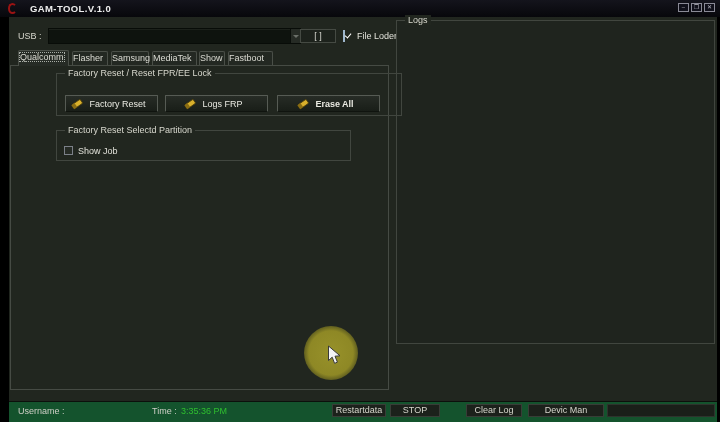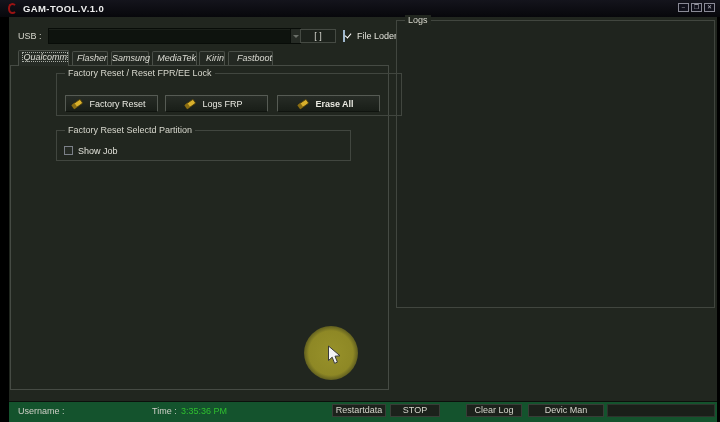--- a/index.html
+++ b/index.html
@@ -5,21 +5,21 @@
   * { box-sizing: border-box; margin: 0; padding: 0; }
   html, body { width: 720px; height: 422px; background: #000; overflow: hidden; }
   body { font-family: "Liberation Sans", sans-serif; font-size: 9px; color: #dcdcd4; }
   .stage { position: relative; width: 720px; height: 422px; background: #000; }
 
   
   .titlebar { position: absolute; left: 0; top: 0; width: 720px; height: 17px;
     background: linear-gradient(#14141c, #07070b); display: flex; align-items: center; }
   .logo-c { width: 9px; height: 11px; margin-left: 8px; border: 2px solid #9b1313;
     border-right-color: transparent; border-radius: 50%; }
-  .title-text { margin-left: 6px; font-weight: bold; font-size: 9.5px; color: #efefef; letter-spacing: .4px; }
+  .title-text { margin-left: 13px; font-weight: bold; font-size: 9.5px; color: #efefef; letter-spacing: .4px; }
   .win-controls { position: absolute; right: 5px; top: 3px; display: flex; gap: 2px; }
   .win-btn { width: 11px; height: 9px; background: #10101a; border: 1px solid #8a8a96;
     color: #b8b8c2; font-size: 6px; line-height: 7px; text-align: center; overflow: hidden; }
 
   
   .client { position: absolute; left: 9px; top: 17px; width: 708px; height: 402px; background: #21261f; }
 
   
   .usb-label { position: absolute; left: 9px; top: 14px; color: #d6d6cc; }
   .usb-combo { position: absolute; left: 39px; top: 11px; width: 253px; height: 16px;
@@ -32,42 +32,42 @@
     background: #1d221c; border: 1px solid #454a43; color: #d9d9d1; text-align: center; line-height: 12px; }
   .chk { width: 9px; height: 9px; border: 1px solid #7b8088; background: #262b25; }
   .chk.checked { background: linear-gradient(#5b9ede, #2a62a6); border-color: #9fb7cd; position: relative; }
   .chk.checked::after { content: ""; position: absolute; left: 2px; top: 1px; width: 3px; height: 5px;
     border-right: 1.5px solid #fff; border-bottom: 1.5px solid #fff; transform: rotate(40deg); }
   .fileloader-chk { position: absolute; left: 334px; top: 14px; }
   .fileloader-label { position: absolute; left: 348px; top: 14px; color: #e2e2da; }
 
   
   .tab { position: absolute; top: 34px; height: 14px; background: #232822;
-    border: 1px solid #4a4f48; border-bottom: none; color: #dcdcd4; text-align: right;
-    line-height: 13px; border-radius: 2px 2px 0 0; font-style: italic; }
+    border: 1px solid #4a4f48; border-bottom: none; color: #dcdcd4; text-align: left;
+    line-height: 13px; border-radius: 2px 2px 0 0; }
   .tab.active { top: 33px; height: 16px; background: #262b25; z-index: 3; }
   .tab.active .tab-inner { outline: 1px dotted #a9aea7; outline-offset: -1px; padding: 0 1px; }
 
   
   .tab-panel { position: absolute; left: 1px; top: 48px; width: 379px; height: 325px;
     border: 1px solid #464b44; background: #21261f; z-index: 1; }
 
   .groupbox { position: absolute; border: 1px solid #41463f; margin-left: 30px; }
   .group-title { position: absolute; left: 8px; top: -6px; background: #21261f; padding: 0 3px; color: #d8d8ce; white-space: nowrap; }
 
   .gold-btn { position: absolute; top: 21px; height: 17px; background: linear-gradient(#272c26, #191e18);
     border: 1px solid #565b54; border-bottom-color: #10140f; border-radius: 1px;
     display: flex; align-items: center; justify-content: center; gap: 6px; color: #e9e9e1; }
   .gold-btn .icon { width: 12px; height: 12px; flex: 0 0 auto; margin-left: -6px; }
 
   .showjob-chk { position: absolute; left: 7px; top: 15px; }
   .showjob-label { position: absolute; left: 21px; top: 15px; color: #e2e2da; }
 
   
-  .logs-box { position: absolute; left: 387px; top: 3px; width: 319px; height: 288px;
+  .logs-box { position: absolute; left: 387px; top: 3px; width: 319px; height: 324px;
     border: 1px solid #41463f; background: #1f241e; }
   .logs-title { position: absolute; left: 8px; top: -6px; background: #21261f; padding: 0 3px; color: #d8d8ce; }
 
   
   .statusbar { position: absolute; left: 0; top: 384px; width: 708px; height: 24px;
     background: #14532d; border-top: 1px solid #0c100c; }
   .status-text { position: absolute; top: 4px; color: #cfcfc7; }
   .time-value { color: #2fbf2f; }
   .status-btn { position: absolute; top: 2px; height: 13px; background: #1c211b;
     border: 1px solid #383d37; color: #d6d6cc; text-align: center; line-height: 11px; }
@@ -105,21 +105,21 @@
     </div>
     <div class="bracket-btn">[ ]</div>
     <span class="chk checked fileloader-chk"></span>
     <span class="fileloader-label">File Loder</span>
 
     
     <div class="tab active" style="left:9px;   width:51px;"><span class="tab-inner">Qualcomm</span></div>
     <div class="tab" style="left:63px;  width:36px;"><span class="tab-inner">Flasher</span></div>
     <div class="tab" style="left:102px; width:38px;"><span class="tab-inner">Samsung</span></div>
     <div class="tab" style="left:143px; width:45px;"><span class="tab-inner">MediaTek</span></div>
-    <div class="tab" style="left:190px; width:26px;"><span class="tab-inner">Kirin</span></div>
+    <div class="tab" style="left:190px; width:26px;"><span class="tab-inner">Show</span></div>
     <div class="tab" style="left:219px; width:45px;"><span class="tab-inner">Fastboot</span></div>
 
     
     <div class="tab-panel">
 
       <div class="groupbox" style="left:15px; top:7px; width:346px; height:43px;">
         <span class="group-title">Factory Reset / Reset FPR/EE Lock</span>
         <div class="gold-btn" style="left:8px; width:93px;">
           <svg class="icon" viewBox="0 0 12 12">
             <g transform="rotate(-35 6 6)">

